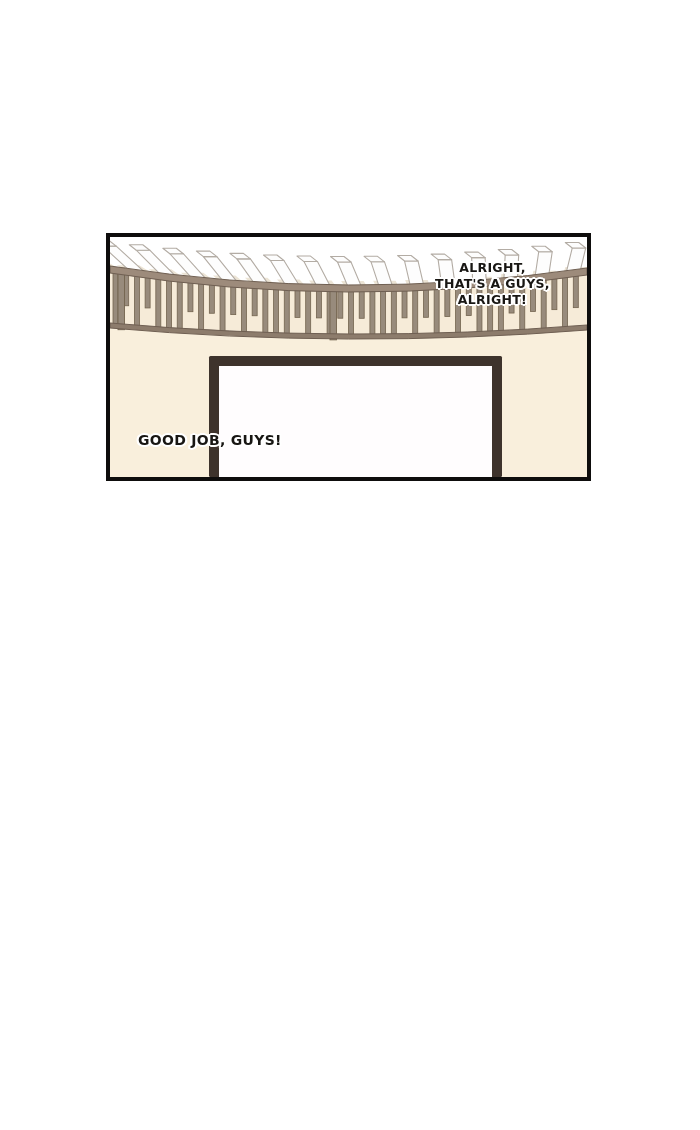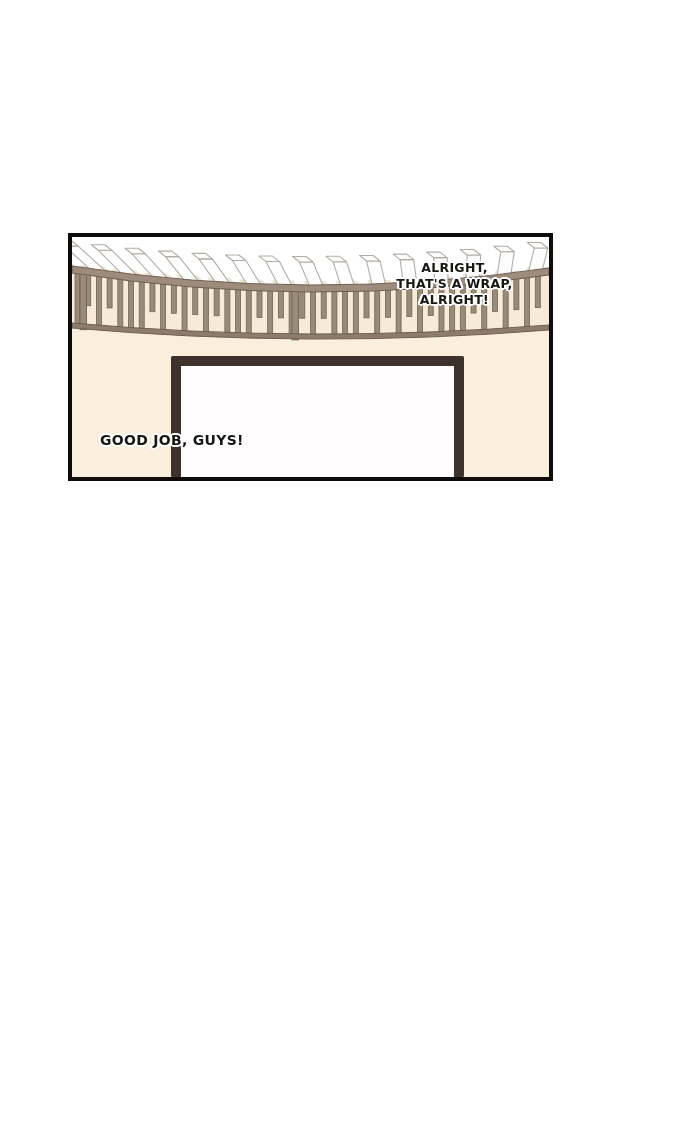--- a/index.html
+++ b/index.html
@@ -3,21 +3,21 @@
 <meta charset="utf-8">
 <style>
   html,body{margin:0;padding:0;}
   body{
     width:700px;height:1130px;
     background:#ffffff;
     font-family:"DejaVu Sans",sans-serif;
     position:relative;
     overflow:hidden;
   }
-  .page{position:absolute;inset:0;background:#ffffff;}
+  .page{position:absolute;inset:0;background:#ffffff;margin-left:38px;}
   .panel{
     position:absolute;
     left:68px;top:233px;
     width:485px;height:248px;
     box-sizing:border-box;
     border:4px solid #0e0d0c;
     background:#ffffff;
     overflow:hidden;
   }
   .panel svg{position:absolute;left:0;top:0;width:477px;height:240px;display:block;}
@@ -155,18 +155,18 @@
         <rect x="463.29545454545456" y="38.95171658982785" width="5" height="31.68635984100691" fill="#988b7c" stroke="#73644f" stroke-width="0.8"></rect>
         <rect x="8" y="31.220837783315538" width="6.5" height="61.47231341938831" fill="#988b7c" stroke="#73644f" stroke-width="0.9"></rect>
         <rect x="220" y="48.81412918792769" width="6.5" height="54.04813452351128" fill="#988b7c" stroke="#73644f" stroke-width="0.9"></rect>
         <path d="M0 29 Q 238.5 66 477 31 l0 7 Q 238.5 73 0 36 Z" fill="#9d8b7b" stroke="#6f5f52" stroke-width="1"></path>
         <path d="M0 86 Q 238.5 107 477 88 l0 5 Q 238.5 112 0 91 Z" fill="#8d7c6c" stroke="#6f5f52" stroke-width="1"></path>
         <rect x="99" y="119" width="293" height="121" fill="#3e332c" rx="1.5"></rect>
         <rect x="109" y="129" width="273" height="111" fill="#fffdfe"></rect>
       </svg>
     <div class="speech speech-wrap">
       <div>ALRIGHT,</div>
-      <div>THAT'S A WRAP,</div>
+      <div>THAT'S A GUYS,</div>
       <div>ALRIGHT!</div>
     </div>
     <div class="speech speech-goodjob">GOOD JOB, GUYS!</div>
   </div>
 </div>
 
 </body></html>

